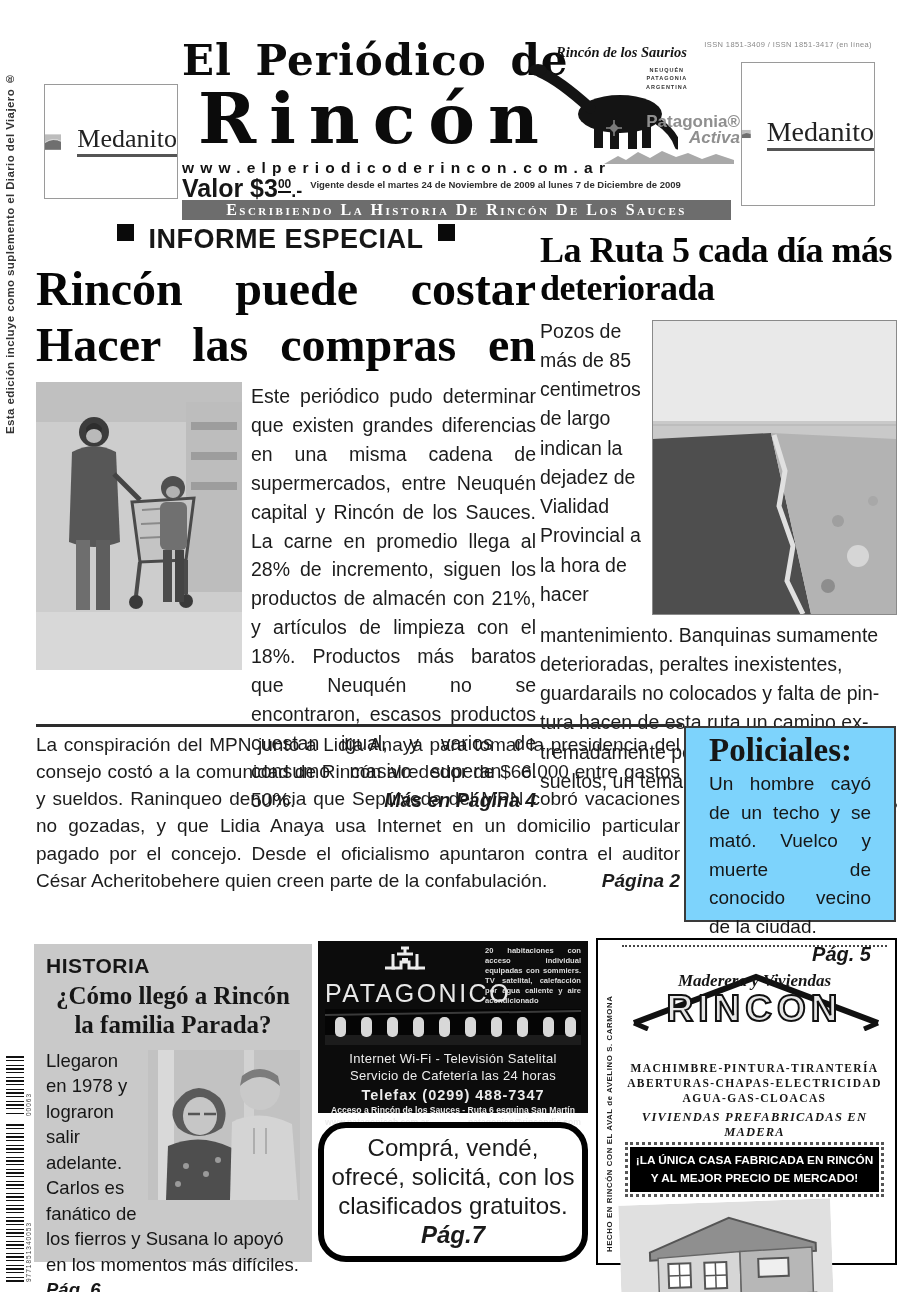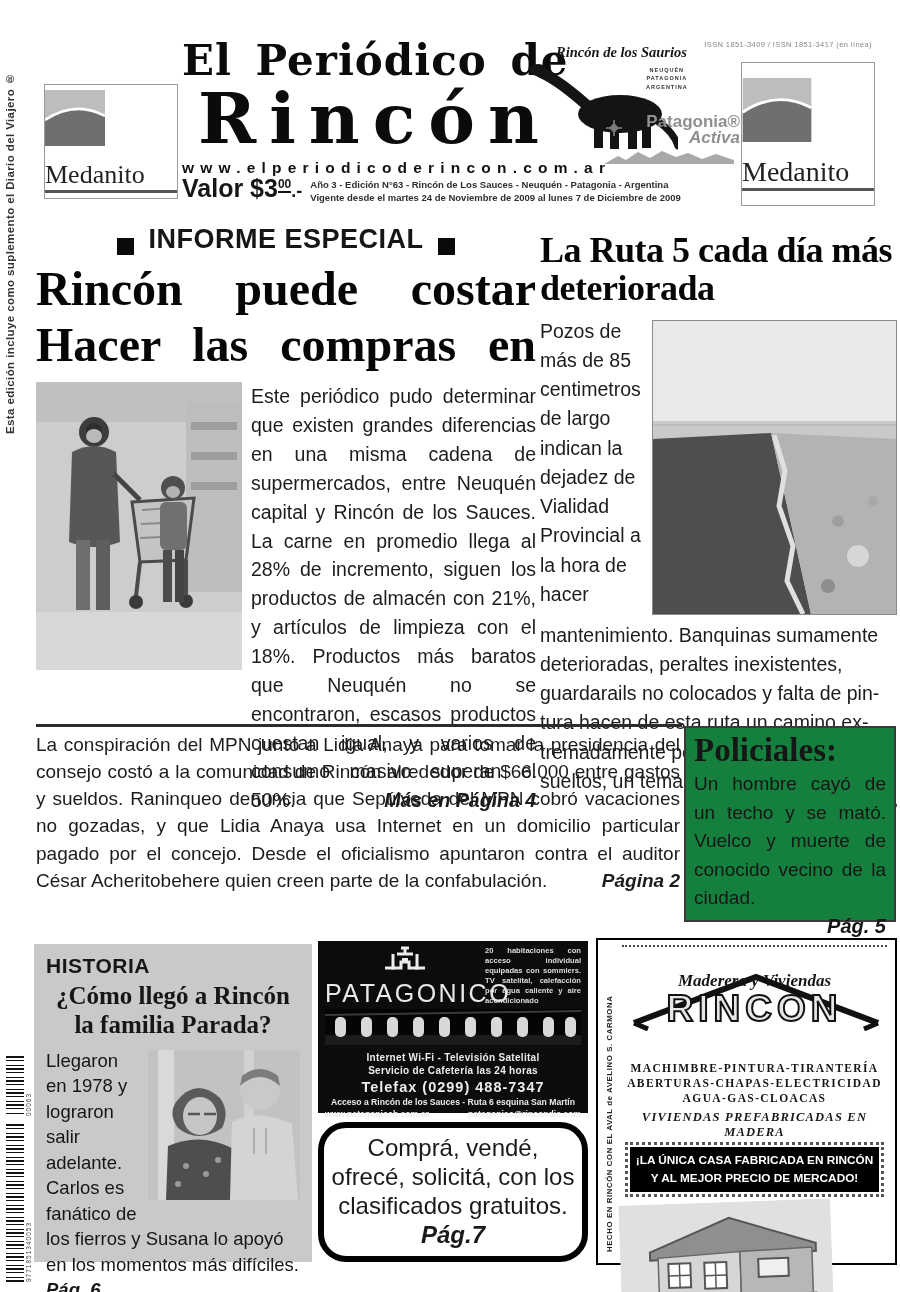--- a/index.html
+++ b/index.html
@@ -11,21 +11,21 @@
   .left-note{left:4px;top:34px;height:400px;writing-mode:vertical-rl;transform:rotate(180deg);
     font-size:11.5px;font-weight:bold;color:#333;letter-spacing:.4px;white-space:nowrap;}
   .barcode{left:6px;top:1056px;width:26px;}
   .bc-strip{width:20px;background:repeating-linear-gradient(180deg,#111 0 2px,#fff 2px 4px,#111 4px 5px,#fff 5px 9px,#111 9px 10px,#fff 10px 12px);}
   .bc-num{writing-mode:vertical-rl;transform:rotate(180deg);font-size:6.5px;color:#444;letter-spacing:1px;}
   .bc-row{display:flex;gap:1px;}
 
   .issn{right:28px;top:40px;font-size:7.5px;color:#888;letter-spacing:.4px;}
 
   
-  .medanito{border:1px solid #9a9a9a;background:#fff;display:flex;flex-direction:column;justify-content:center;gap:16px;}
+  .medanito{border:1px solid #9a9a9a;background:#fff;display:flex;flex-direction:row;align-items:center;justify-content:center;gap:16px;}
   .med-left{left:44px;top:84px;width:132px;height:113px;}
   .med-right{left:741px;top:62px;width:132px;height:142px;}
   .med-name{font-family:"Liberation Serif",serif;font-size:26px;color:#222;line-height:1;
     border-bottom:3px solid #555;padding-bottom:2px;}
   .med-right .med-name{font-size:28px;}
 
   
   .mast-title{left:182px;top:40px;width:350px;font-family:"DejaVu Serif",serif;font-weight:bold;color:#0b0b0b;}
   .mt1{font-size:42px;letter-spacing:1px;word-spacing:8px;line-height:1;white-space:nowrap;}
   .mt2{font-size:70px;letter-spacing:13px;line-height:1;margin-top:2px;padding-left:16px;white-space:nowrap;}
@@ -44,21 +44,21 @@
   .price{font-size:25px;font-weight:bold;line-height:1;white-space:nowrap;}
   .price sup{font-size:12px;border-bottom:2px solid #111;}
   .price .suf{font-size:18px;}
   .edition{font-size:9.5px;font-weight:bold;color:#2e2e2e;line-height:1.35;margin-top:3px;white-space:nowrap;}
   .banner{left:182px;top:200px;width:549px;height:20px;background:#6d6d6d;color:#fff;
     font-family:"Liberation Serif",serif;font-variant:small-caps;font-weight:bold;font-size:16px;
     letter-spacing:2.5px;text-align:center;line-height:19px;}
 
   
   .col-left{left:36px;top:224px;width:500px;}
-  .kicker{display:flex;align-items:flex-end;justify-content:center;gap:14px;}
+  .kicker{display:flex;align-items:flex-start;justify-content:center;gap:14px;}
   .sq{width:17px;height:17px;background:#0a0a0a;}
   .kicker-label{font-size:27px;font-weight:bold;letter-spacing:.5px;}
   .headline{margin-top:6px;font-family:"Liberation Serif",serif;font-weight:bold;font-size:48px;line-height:1.17;color:#060606;}
   .hl-line{text-align:justify;text-align-last:justify;}
   .article-row{display:flex;gap:9px;margin-top:9px;}
   .photo-super{width:206px;height:288px;flex:none;}
   .body-text{font-size:19.5px;line-height:1.48;text-align:justify;color:#1c1c1c;}
   .more{float:right;font-weight:bold;font-style:italic;}
 
   
@@ -68,43 +68,43 @@
   .photo-road{float:right;width:243px;height:293px;margin:3px 0 6px 8px;border:1px solid #8a8a8a;}
   .ruta-more{text-align:right;font-weight:bold;font-style:italic;font-size:19.5px;margin-top:2px;}
 
   .divider{left:36px;top:724px;width:646px;height:3px;background:#2c2c2c;}
 
   .deliberante{left:36px;top:731px;width:644px;}
   .del-h{font-family:"Liberation Serif",serif;font-weight:bold;font-size:31px;line-height:1.05;
     text-align:justify;text-align-last:justify;color:#060606;}
   .del-body{margin-top:7px;font-size:19px;line-height:1.43;text-align:justify;color:#1c1c1c;}
 
-  .policiales{left:684px;top:726px;width:212px;height:196px;background:#15803d;border:2px solid #3a3a3a;
-    box-sizing:border-box;padding:4px 8px;}
+  .policiales{left:684px;top:726px;width:212px;height:196px;background:#7dd3fc;border:2px solid #3a3a3a;
+    box-sizing:border-box;padding:4px 23px;}
   .pol-h{font-family:"Liberation Serif",serif;font-weight:bold;font-size:33px;line-height:1.1;}
   .pol-body{font-size:19px;line-height:1.5;text-align:justify;margin-top:2px;}
   .pol-more{text-align:right;font-weight:bold;font-style:italic;font-size:20px;margin-top:2px;}
 
   
   .historia{left:34px;top:944px;width:278px;height:318px;background:#c9c9c9;box-sizing:border-box;padding:10px 12px;}
   .his-k{font-size:21px;font-weight:bold;letter-spacing:.5px;}
   .his-h{font-family:"Liberation Serif",serif;font-weight:bold;font-size:25px;line-height:1.15;text-align:center;margin:4px 0 8px;}
   .his-body{font-size:18.5px;line-height:1.38;}
   .photo-parada{float:right;width:152px;height:150px;margin:2px 0 4px 6px;}
   .his-more{font-weight:bold;font-style:italic;}
 
   
   .patagonico{left:318px;top:941px;width:270px;height:172px;background:#0c0c0c;color:#ececec;
     box-sizing:border-box;padding:5px 7px;}
   .pat-top{display:flex;justify-content:space-between;}
   .pat-logo{width:160px;text-align:center;}
   .pat-name{font-size:25px;letter-spacing:2.5px;line-height:1;margin-top:1px;color:#e8e8e8;}
   .pat-feat{width:96px;font-size:7.6px;font-weight:bold;line-height:1.32;text-align:justify;color:#dcdcdc;}
   .hotel-strip{margin:3px 0 2px;}
-  .pat-s{font-size:10px;font-weight:bold;text-align:center;line-height:1.3;letter-spacing:.3px;}
+  .pat-s{font-size:13px;font-weight:normal;text-align:center;line-height:1.3;letter-spacing:.3px;}
   .pat-phone{font-size:14.5px;font-weight:bold;text-align:center;letter-spacing:1px;margin-top:2px;}
   .pat-addr{font-size:8.6px;font-weight:bold;text-align:center;margin-top:2px;}
   .pat-webrow{display:flex;justify-content:space-between;font-size:8.6px;font-weight:bold;margin-top:2px;}
 
   
   .clasif{left:318px;top:1122px;width:270px;height:140px;border:6px solid #000;border-radius:28px;
     box-sizing:border-box;display:flex;align-items:center;justify-content:center;text-align:center;
     padding:6px 4px;font-size:24px;line-height:1.2;color:#1a1a1a;}
   .cla-more{font-weight:bold;font-style:italic;}
 
@@ -198,24 +198,24 @@
     </div>
     <svg class="ridge" width="130" height="16" viewBox="0 0 130 16">
       <path d="M0,16 L14,8 22,12 34,4 46,10 58,3 72,9 84,5 98,11 112,6 130,12 130,16 Z" fill="#a9a9a9"></path>
     </svg>
   </div>
 
   <div class="abs website">www.elperiodicoderincon.com.ar</div>
   <div class="abs price-row">
     <div class="price"><span>Valor $3</span><sup>00</sup><span class="suf">.-</span></div>
     <div class="edition">
-      <div>Año 3 - Edición N°63 - Rincón de Los Sauces - Neuquén - Patagonia - Argentina</div>
       <div>Vigente desde el martes 24 de Noviembre de 2009 al lunes 7 de Diciembre de 2009</div>
     </div>
   </div>
+  <div class="abs banner">Escribiendo La Historia De Rincón De Los Sauces</div>
 
   <div class="abs col-left">
     <div class="kicker">
       <div class="sq"></div>
       <div class="kicker-label">INFORME ESPECIAL</div>
       <div class="sq"></div>
     </div>
     <div class="headline">
       <div class="hl-line">Rincón puede costar</div>
       <div class="hl-line">Hacer las compras en</div>

